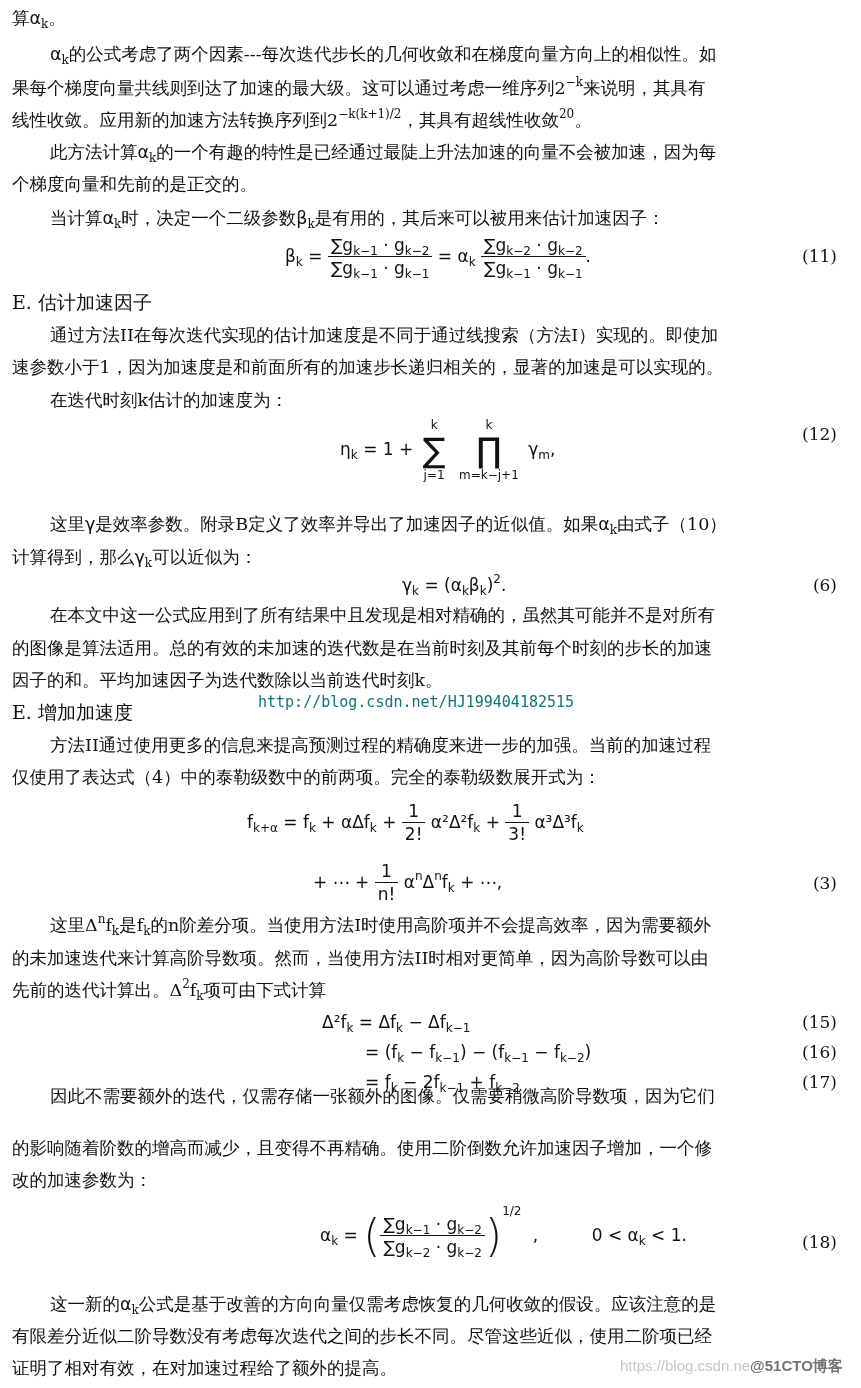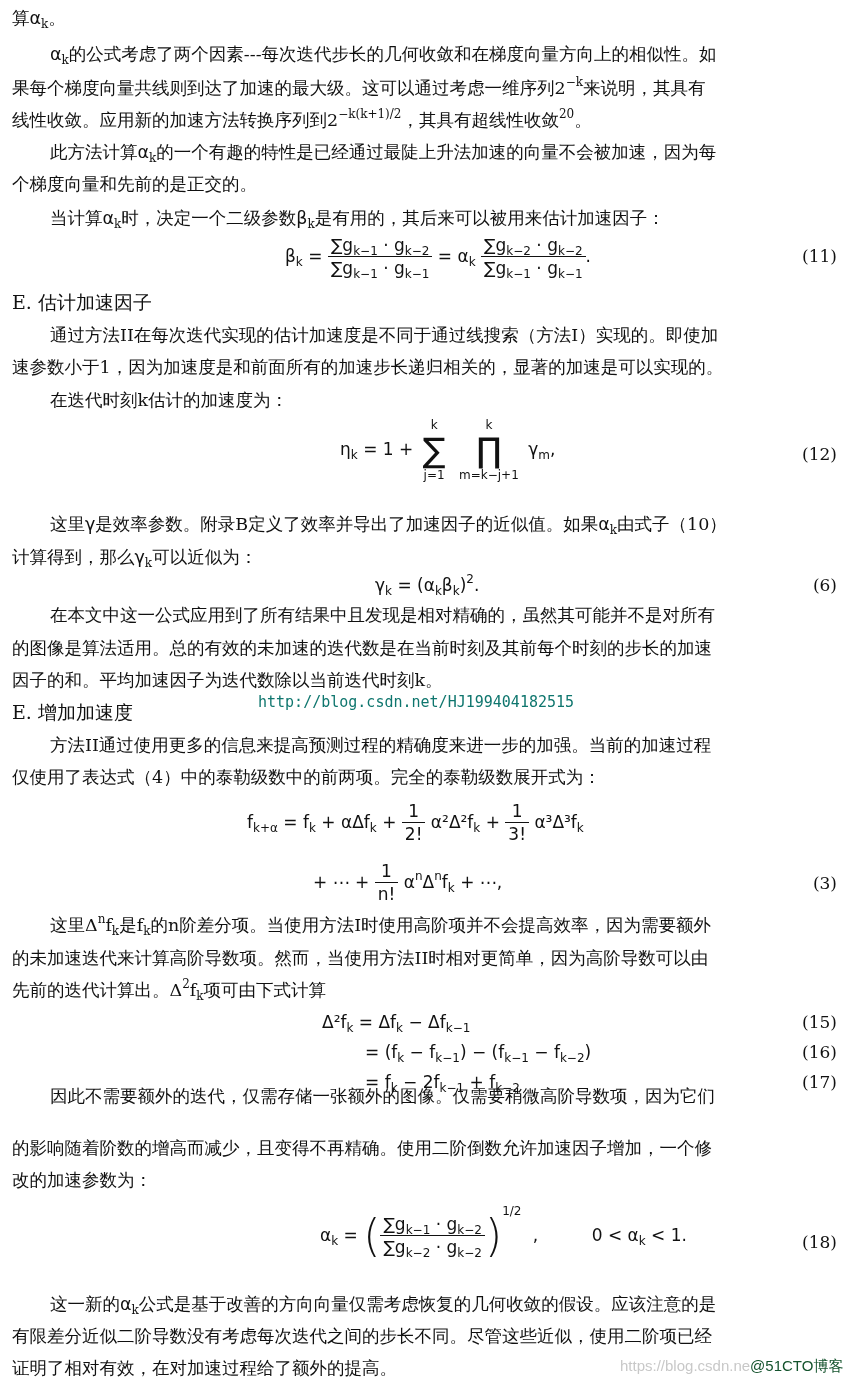--- a/index.html
+++ b/index.html
@@ -18,21 +18,21 @@
   .eqnum { position:absolute; right:24px; font-family:"DejaVu Serif","Liberation Serif",serif; font-size:17px; }
   .frac { display:inline-block; vertical-align:middle; text-align:center; }
   .frac .num { display:block; padding:0 3px; border-bottom:1.5px solid #111; line-height:22px; }
   .frac .den { display:block; padding:0 3px; line-height:22px;text-align:right; }
   .lim { display:inline-block; text-align:center; vertical-align:middle; margin:0 4px; }
   .lim .t, .lim .b { display:block; font-size:12px; line-height:14px; }
   .lim .op { display:block; font-size:34px; line-height:36px; }
   .paren { font-size:44px; vertical-align:middle; font-weight:200; }
   .wm1 { position:absolute; left:258px; top:693px; font-family:"DejaVu Sans Mono","Liberation Mono",monospace; font-size:15px; color:#0f766e; }
   .wm2 { position:absolute; left:620px; top:1357px; font-family:"Liberation Sans","DejaVu Sans",sans-serif; font-size:15px; color:#c8c8c8; }
-  .wm2 b { color:#14532d; font-weight:normal; }
+  .wm2 b { color:#737373; font-weight:bold; }
 </style>
 </head>
 <body>
 
 <div>
 
   <div class="line" style="top:6px">
     <span>算</span><span class="math">α</span><sub>k</sub><span>。</span>
   </div>
 
@@ -80,30 +80,30 @@
 
   <div class="line ind" style="top:388px">在迭代时刻k估计的加速度为：</div>
 
   <div class="eq" style="left:340px; top:418px">
     <span>η</span><sub>k</sub>
     <span>= 1 +</span>
     <span class="lim"><span class="t">k</span><span class="op">∑</span><span class="b">j=1</span></span>
     <span class="lim"><span class="t">k</span><span class="op">∏</span><span class="b">m=k−j+1</span></span>
     <span>γ</span><sub>m</sub><span>,</span>
   </div>
-  <div class="eqnum" style="top:444px">(12)</div>
+  <div class="eqnum" style="top:424px">(12)</div>
 
   <div class="line ind" style="top:512px">
     <span>这里</span><span class="math">γ</span><span>是效率参数。附录B定义了效率并导出了加速因子的近似值。如果</span><span class="math">α</span><sub>k</sub><span>由式子（10）</span>
   </div>
   <div class="line" style="top:545px">
     <span>计算得到，那么</span><span class="math">γ</span><sub>k</sub><span>可以近似为：</span>
   </div>
 
-  <div class="eq" style="left:375px; top:575px">
+  <div class="eq" style="left:402px; top:575px">
     <span>γ</span><sub>k</sub><span> = (α</span><sub>k</sub><span>β</span><sub>k</sub><span>)</span><sup>2</sup><span>.</span>
   </div>
   <div class="eqnum" style="top:575px">(6)</div>
 
   <div class="line ind" style="top:603px">在本文中这一公式应用到了所有结果中且发现是相对精确的，虽然其可能并不是对所有</div>
   <div class="line" style="top:636px">的图像是算法适用。总的有效的未加速的迭代数是在当前时刻及其前每个时刻的步长的加速</div>
   <div class="line" style="top:668px">因子的和。平均加速因子为迭代数除以当前迭代时刻k。</div>
 
   <div class="line heading" style="top:700px">E.  增加加速度</div>
   <div class="wm1">http://blog.csdn.net/HJ199404182515</div>

